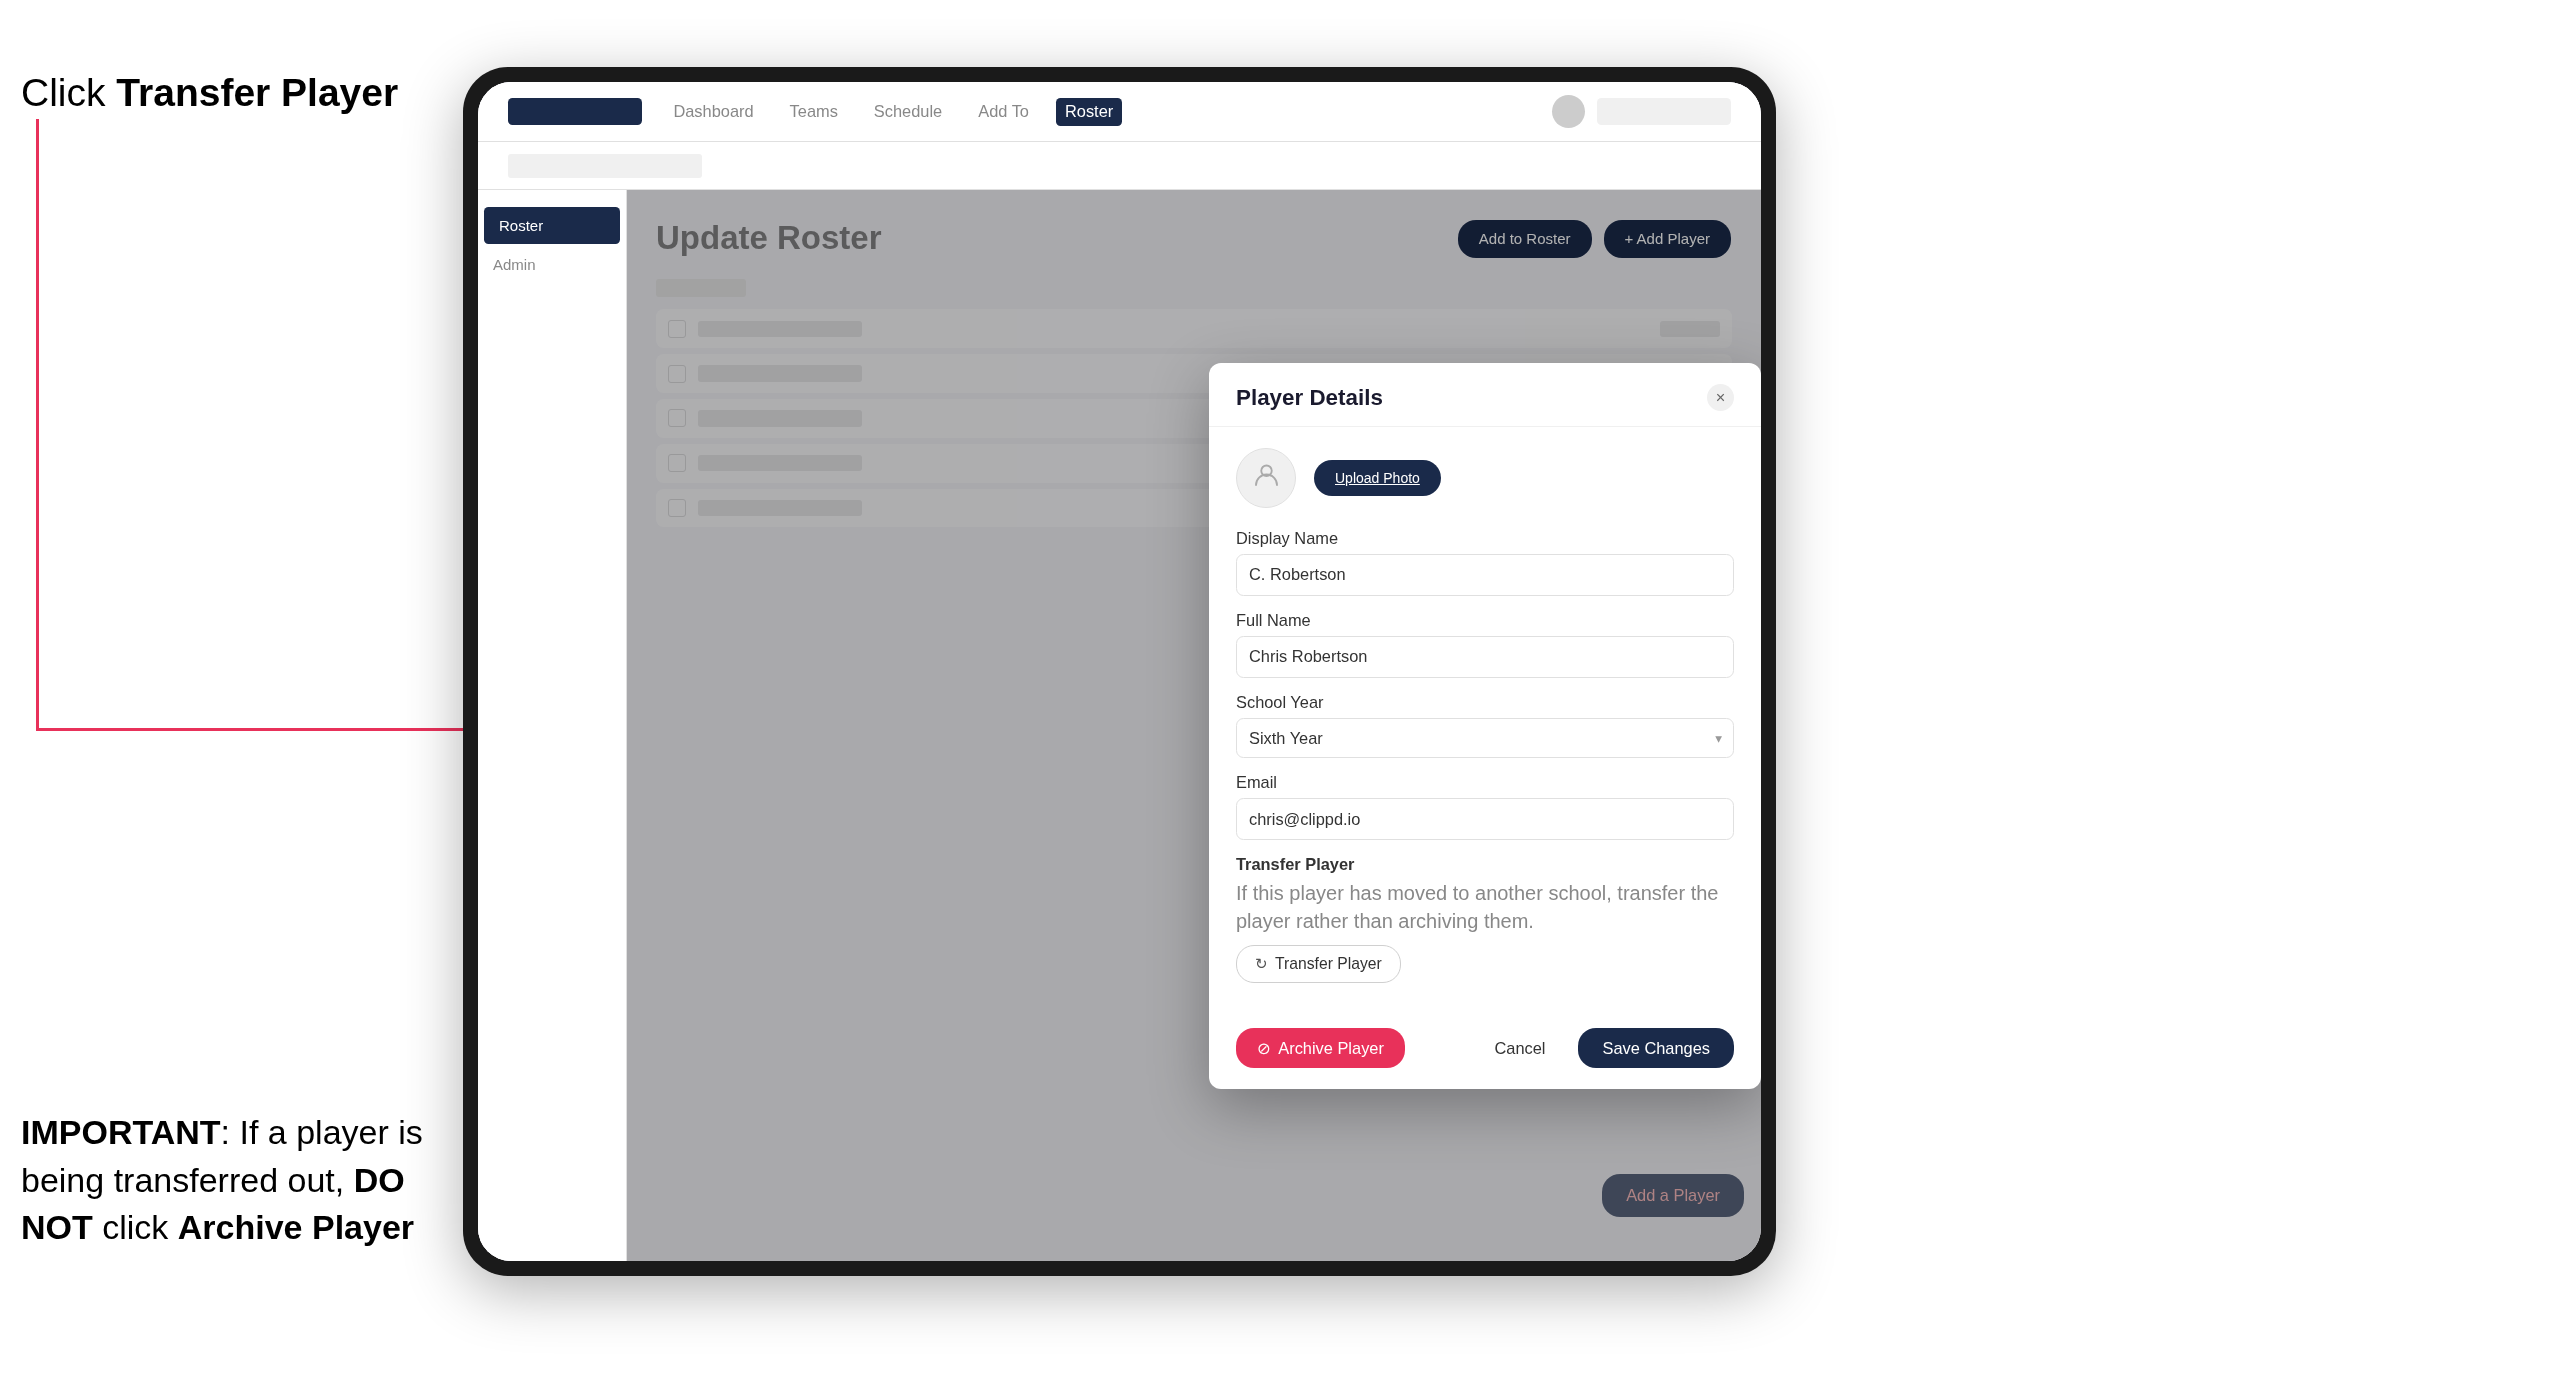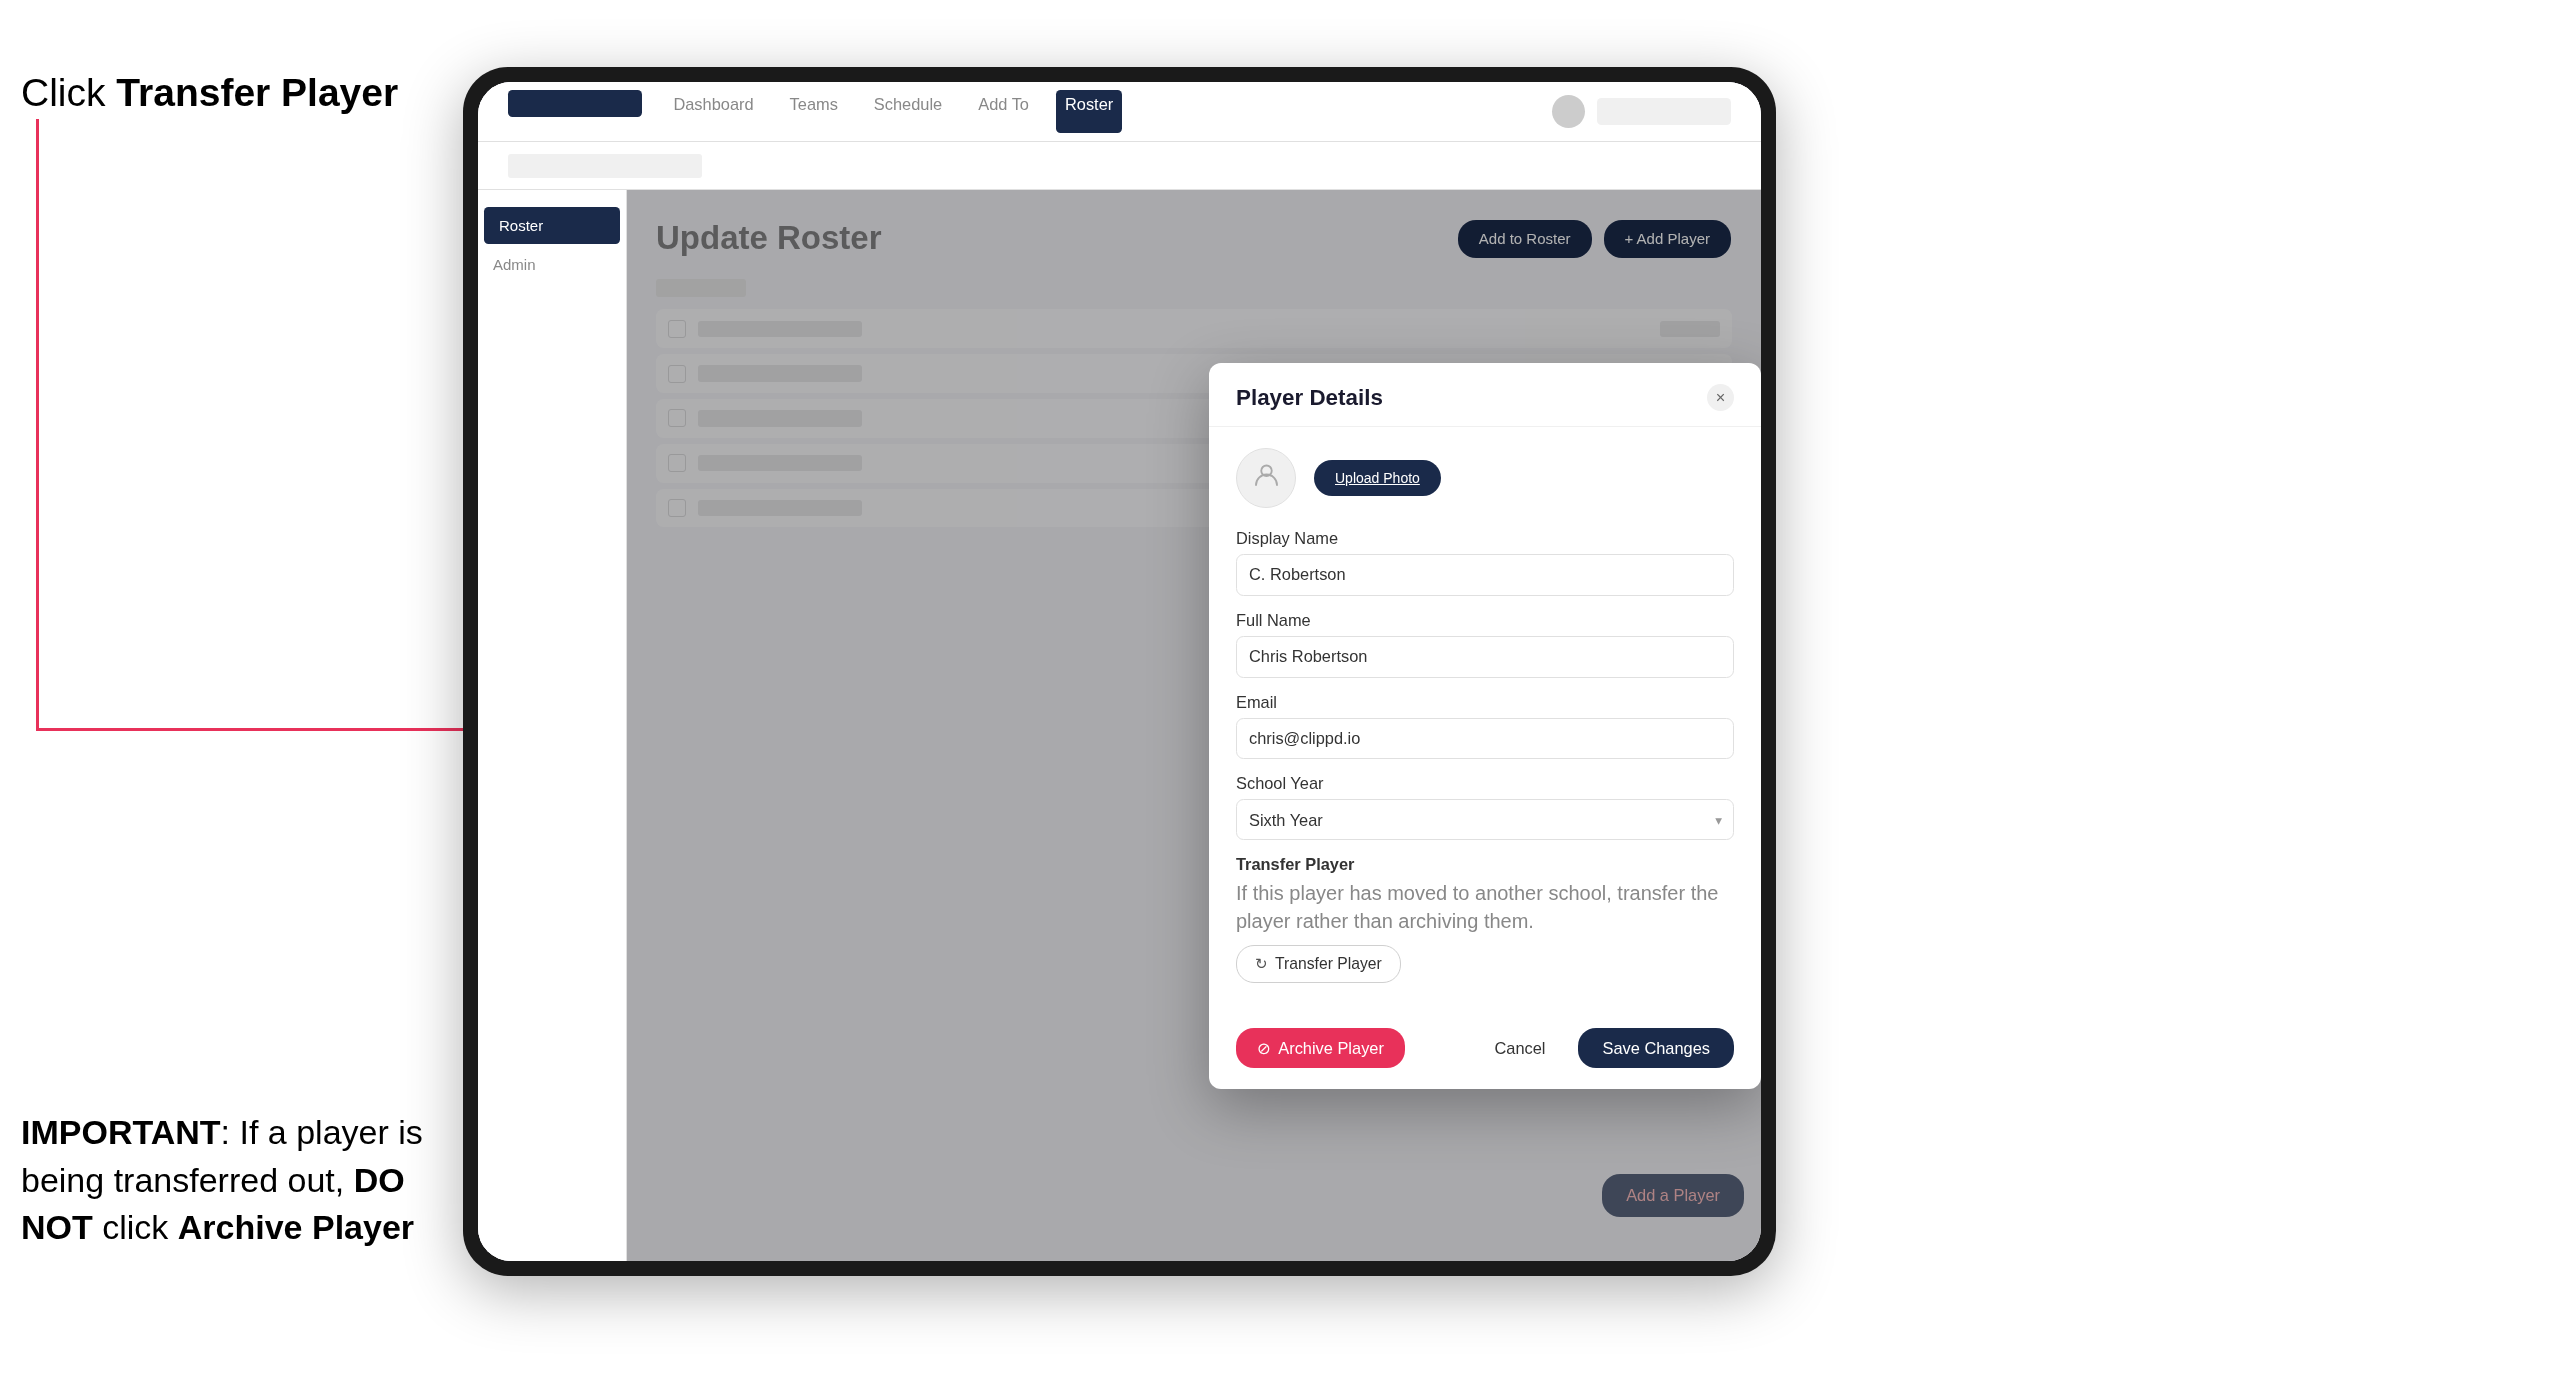--- a/index.html
+++ b/index.html
@@ -88,20 +88,21 @@
       background: #f2f2f7;
       overflow: hidden;
     }
 
     
     .app-header {
       height: 60px;
       background: #fff;
       border-bottom: 0.7px solid #e0e0e0;
       display: flex;
+      align-items: center;
       padding: 8px 30px;
       gap: 22.4px;
     }
     .app-logo {
       width: 134px;
       height: 27px;
       background: #1a2a4a;
       border-radius: 4.5px;
     }
     .nav-items {
@@ -613,39 +614,39 @@
                   <label class="form-label">Display Name</label>
                   <input class="form-input" type="text" value="C. Robertson" style="">
                 </div>
 
                 <div class="form-group">
                   <label class="form-label">Full Name</label>
                   <input class="form-input" type="text" value="Chris Robertson" style="">
                 </div>
 
                 <div class="form-group">
-                  <label class="form-label">Email</label>
-                  <input class="form-input" type="email" value="chris@clippd.io" style="">
-                </div>
-
-                <div class="form-group">
                   <label class="form-label">School Year</label>
                   <div class="select-wrapper">
                     <select class="form-select">
                       <option>First Year</option>
                       <option>Second Year</option>
                       <option>Third Year</option>
                       <option>Fourth Year</option>
                       <option>Fifth Year</option>
                       <option selected="">Sixth Year</option>
                     </select>
                     <span class="select-arrow">▾</span>
                   </div>
                 </div>
 
+                <div class="form-group">
+                  <label class="form-label">Email</label>
+                  <input class="form-input" type="email" value="chris@clippd.io" style="">
+                </div>
+
                 <div class="transfer-section">
                   <div class="transfer-title">Transfer Player</div>
                   <div class="transfer-desc">If this player has moved to another school, transfer the player rather than archiving them.</div>
                   <button class="transfer-btn">
                     <span class="transfer-btn-icon">↻</span>
                     <span>Transfer Player</span>
                   </button>
                 </div>
               </div>
 

